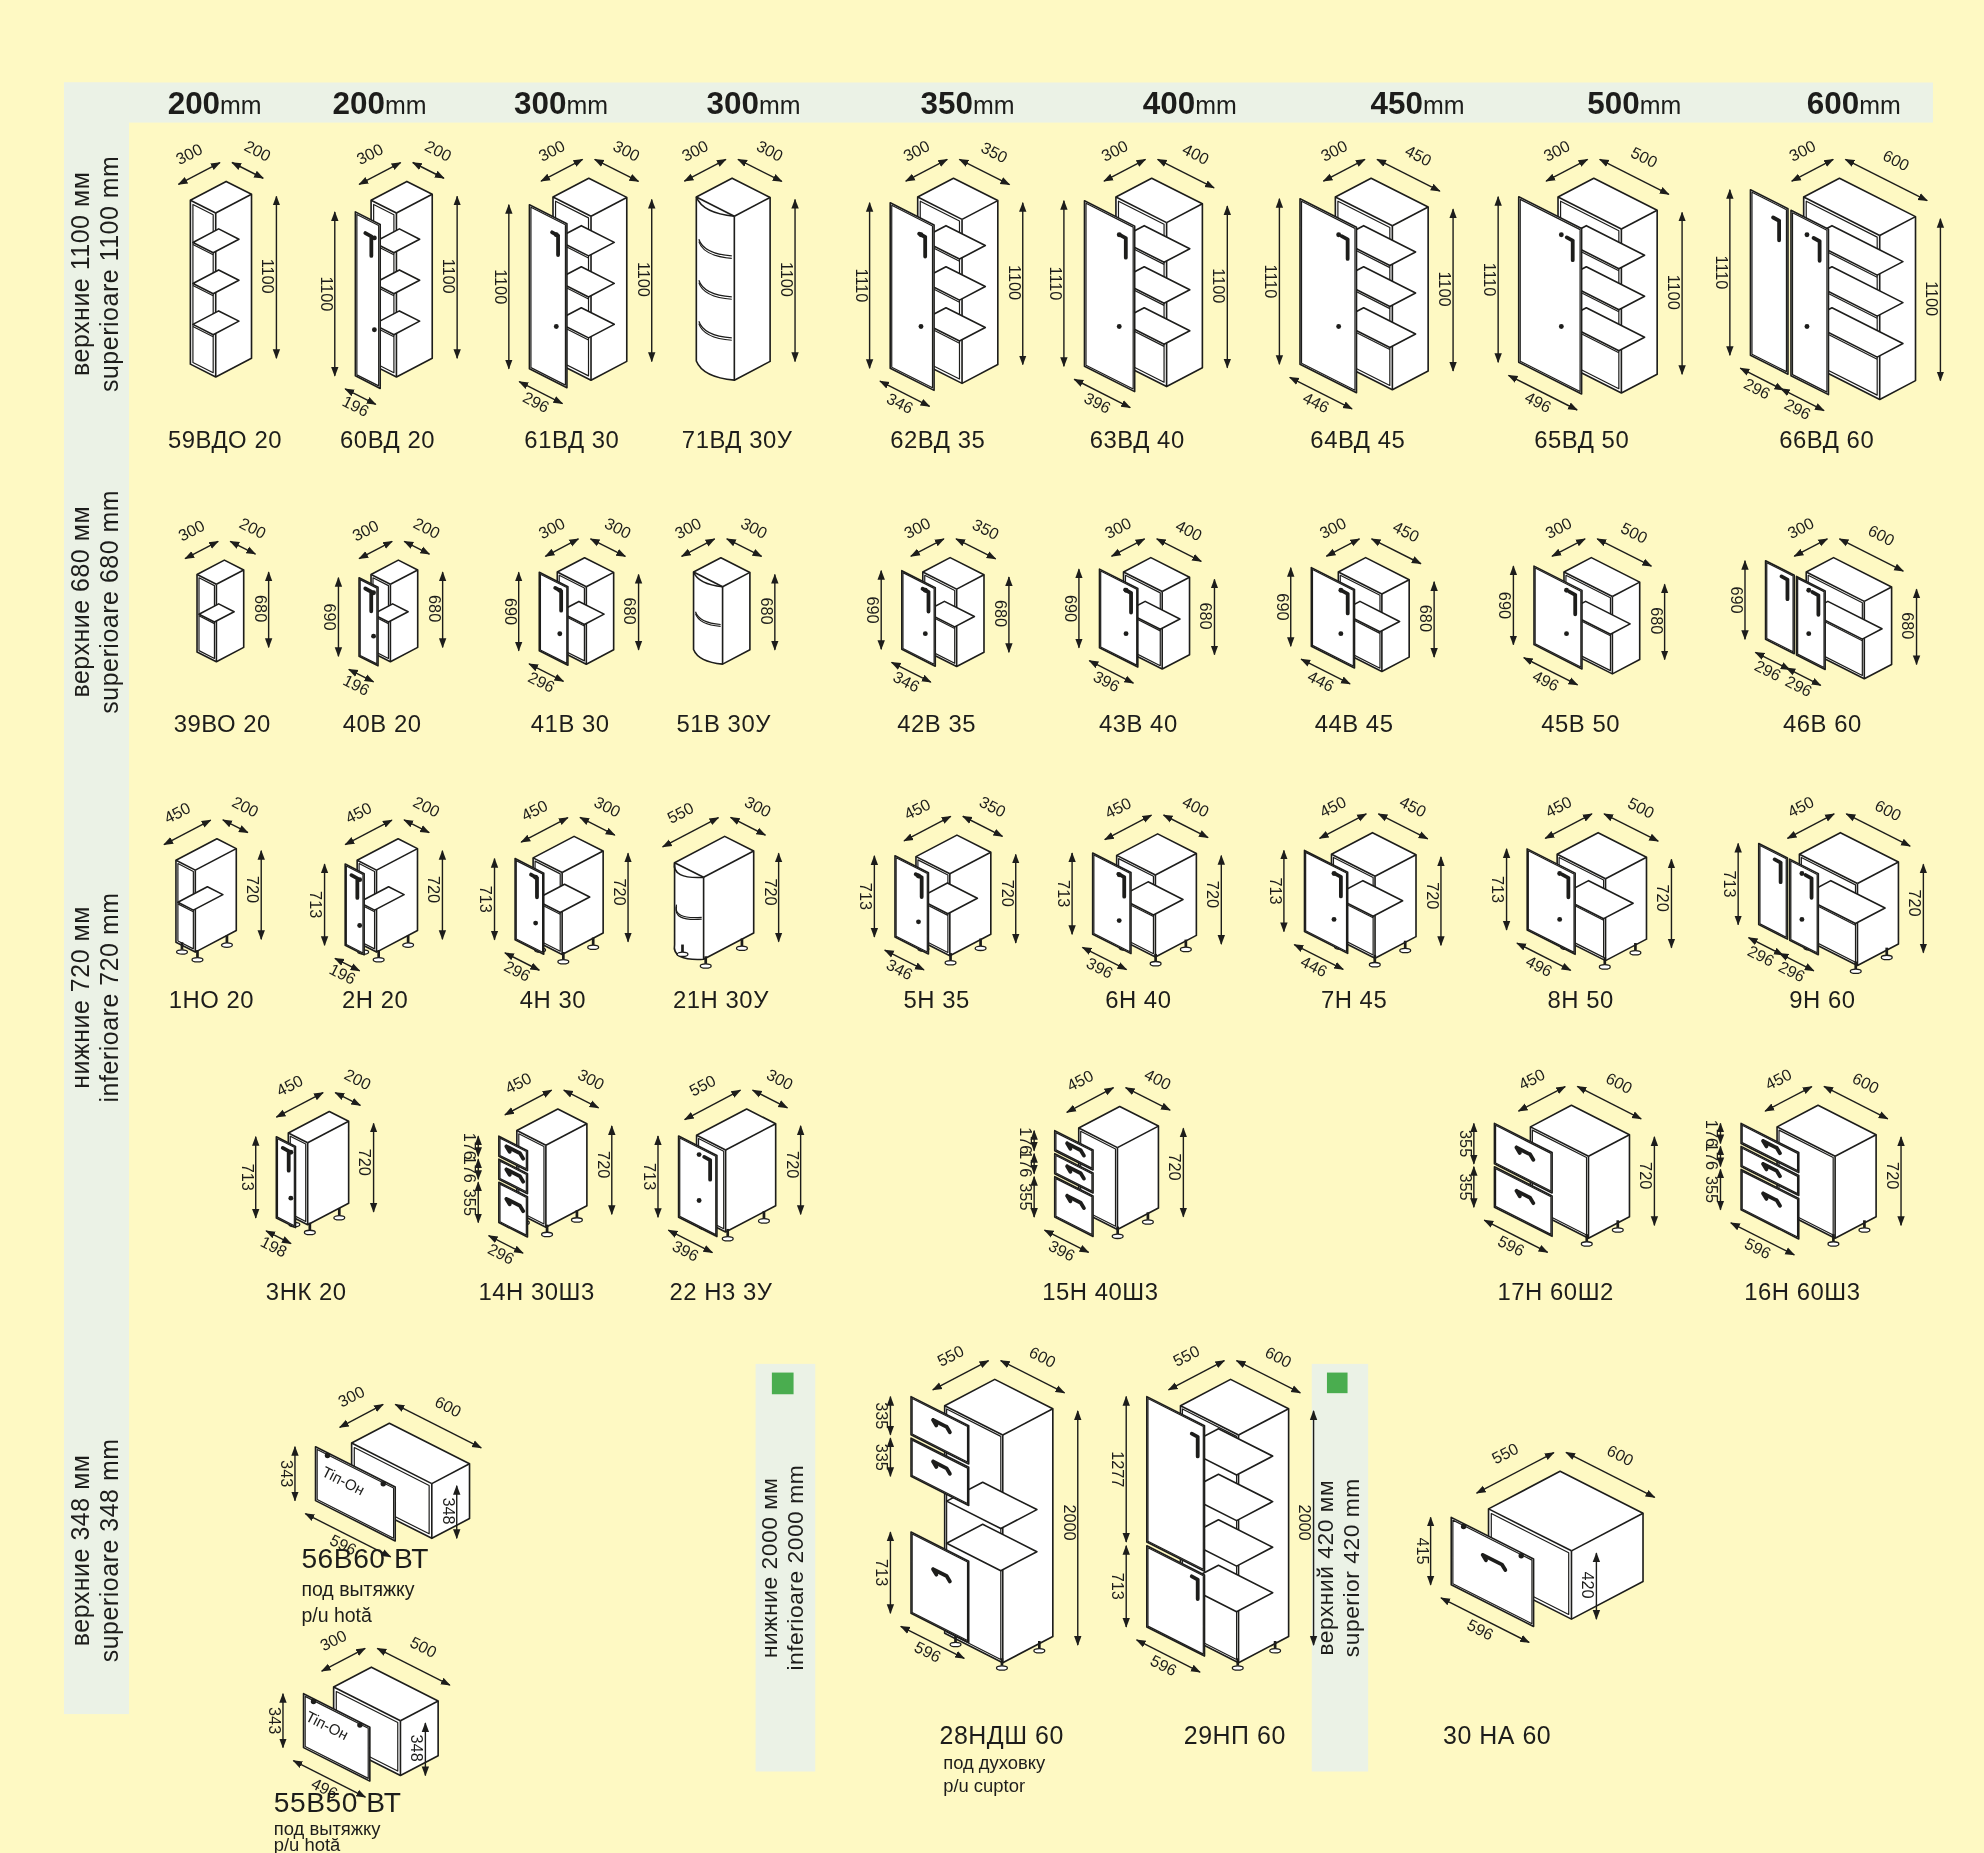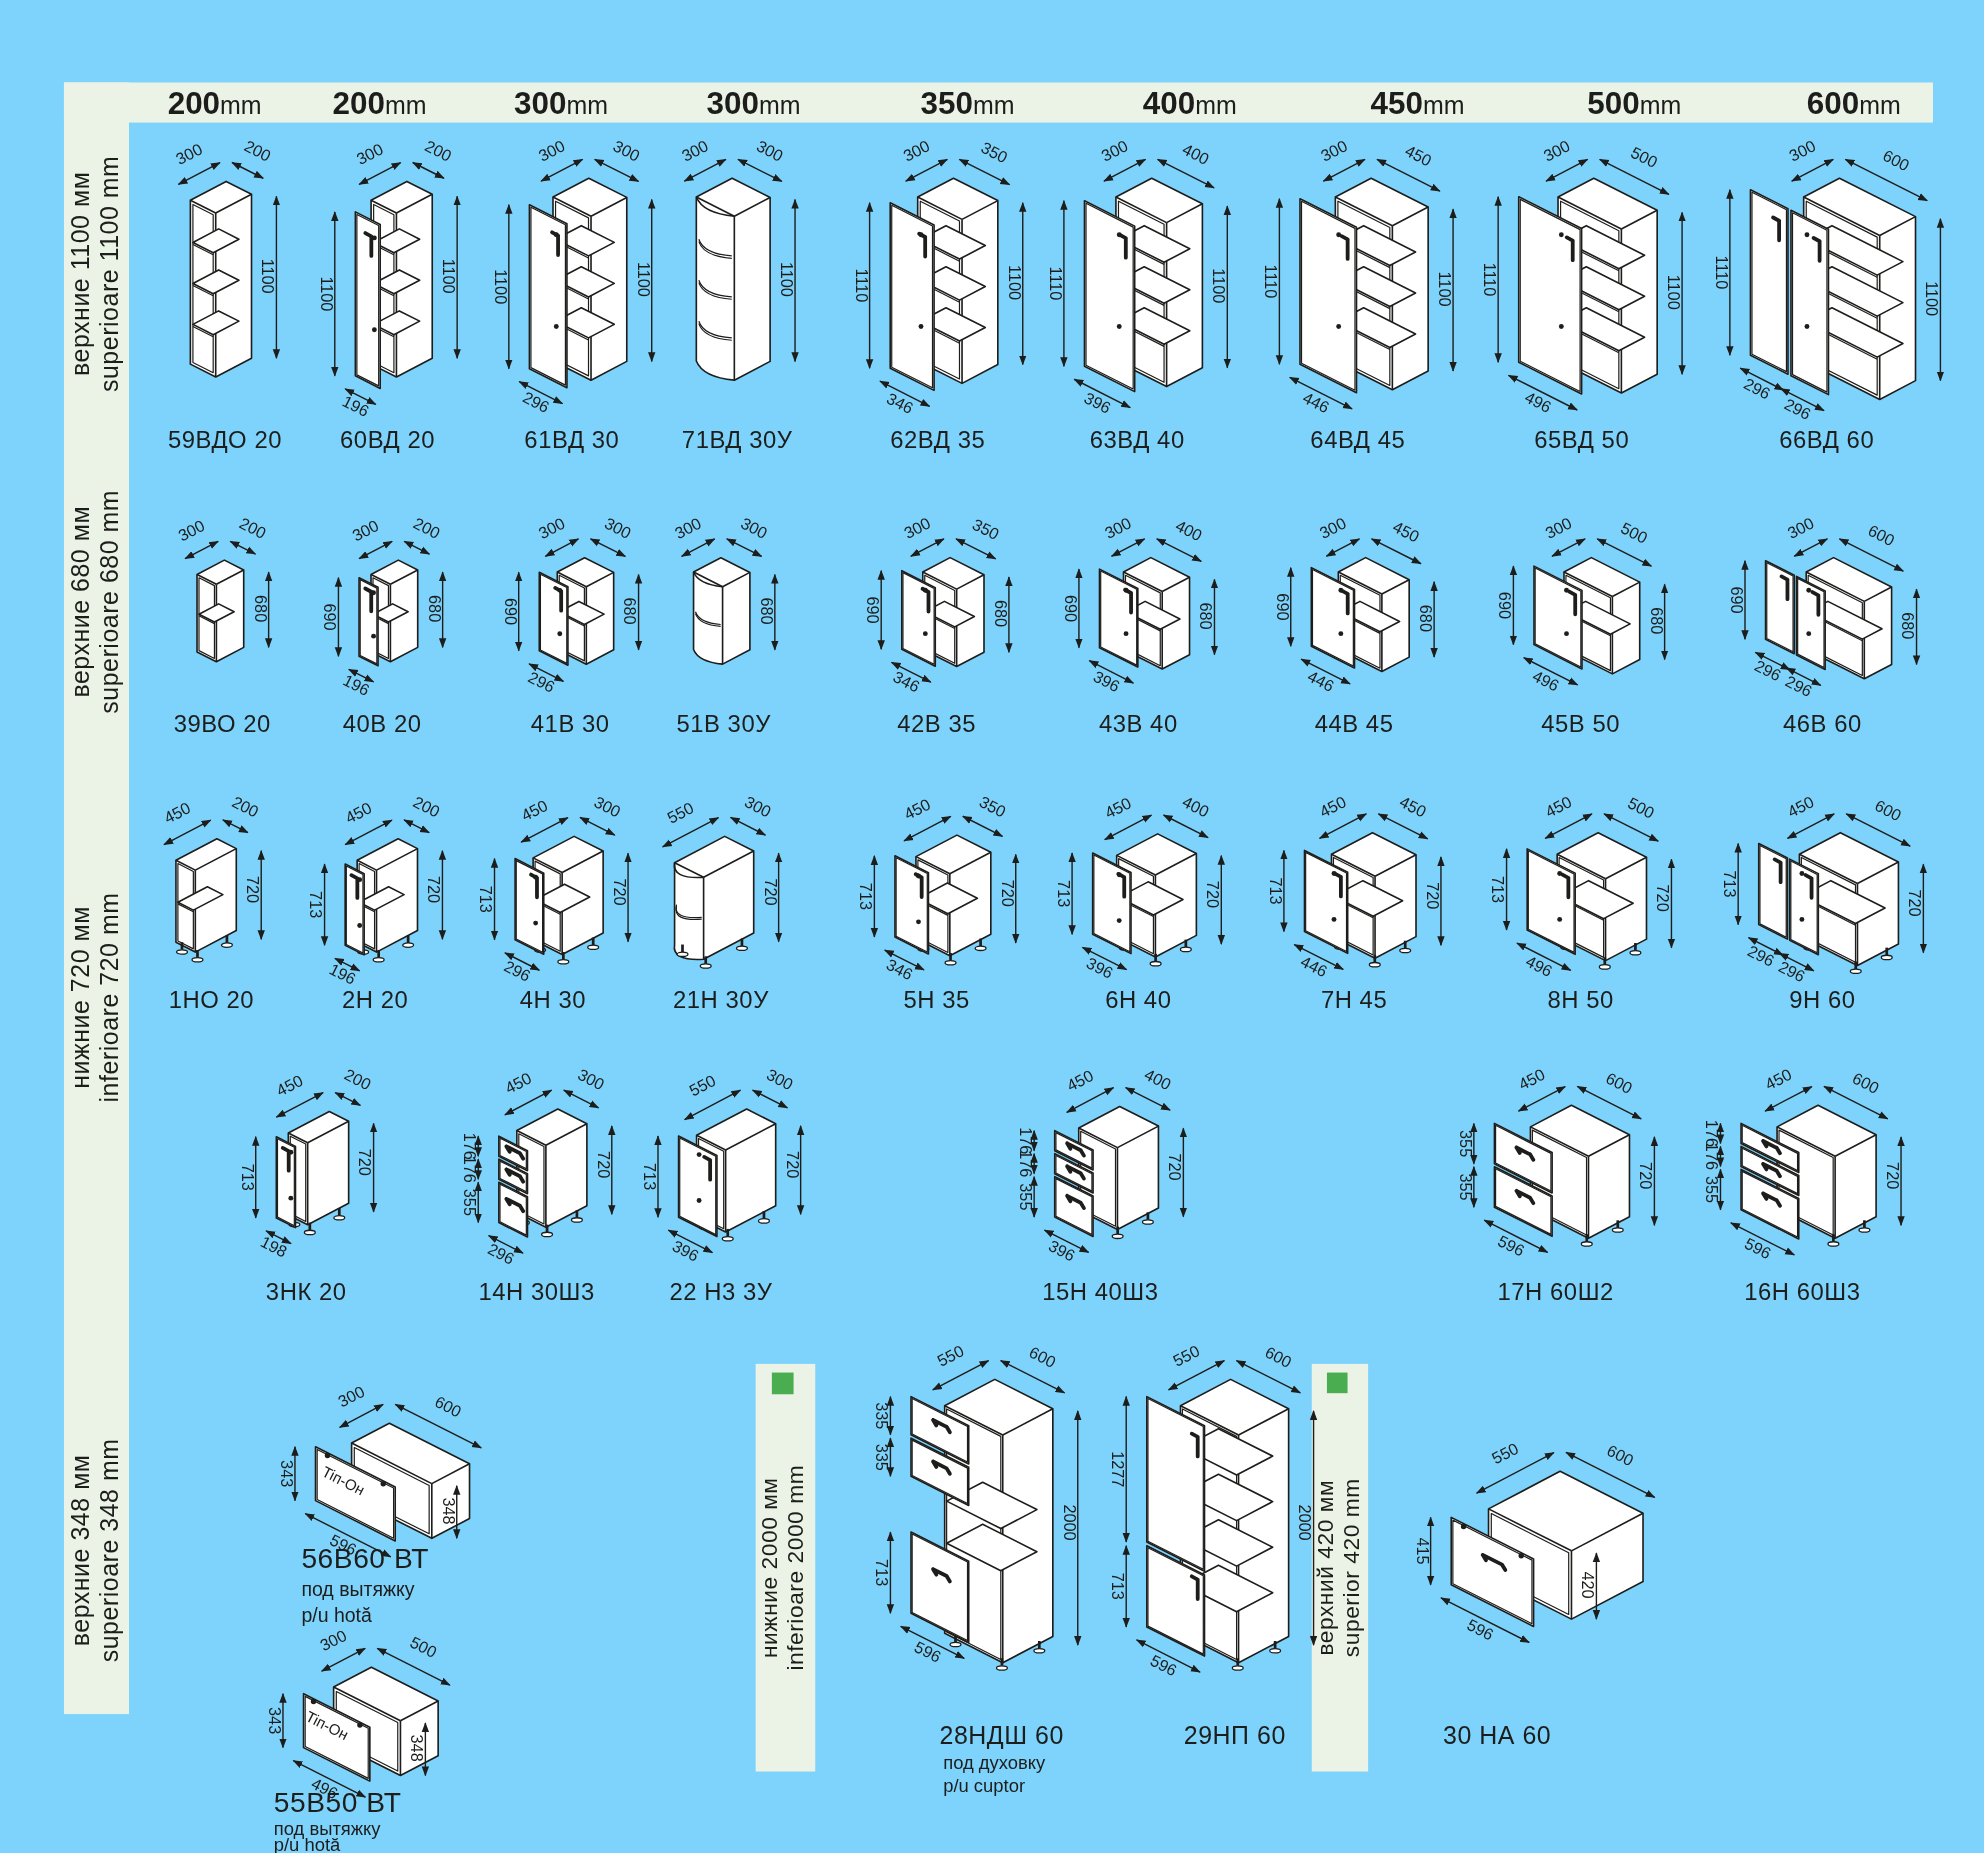--- a/index.html
+++ b/index.html
@@ -1,16 +1,16 @@
 <!DOCTYPE html>
 <html style="font-size:8.7px"><head>
 <meta charset="utf-8">
 <style>
   html,body{margin:0;padding:0;background:#fff;}
-  #page{position:relative;width:1985px;height:1854px;background:#7dd3fc;overflow:hidden;
+  #page{position:relative;width:1985px;height:1854px;background:#fef9c3;overflow:hidden;
         font-family:"Liberation Sans",sans-serif;}
   svg text{font-family:"Liberation Sans",sans-serif;fill:#1d1d1b;}
   .ln{fill:none;stroke:#1d1d1b;stroke-width:3;stroke-linejoin:round;}
   .fw{fill:#ffffff;stroke:#1d1d1b;stroke-width:3;stroke-linejoin:round;}
   .no{fill:none;stroke:#1d1d1b;stroke-width:2.2;stroke-linejoin:round;}
   .dim{stroke:#1d1d1b;stroke-width:2.6;fill:none;}
   .hd{stroke:#1d1d1b;stroke-width:7;stroke-linecap:round;fill:none;}
   .lg{stroke:#1d1d1b;stroke-width:5;fill:none;}
   .fw2{fill:#fff;stroke:#1d1d1b;stroke-width:2.4;}
 </style>

